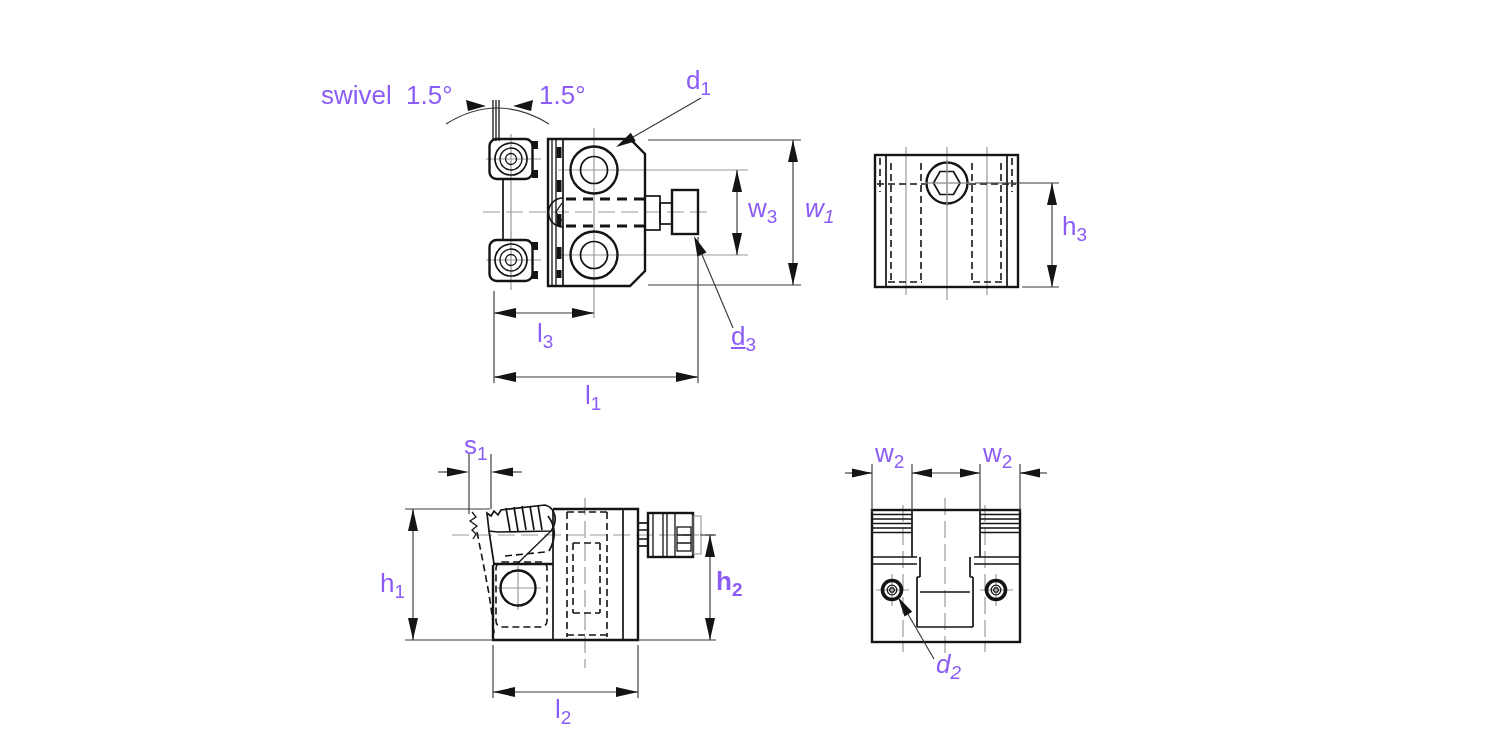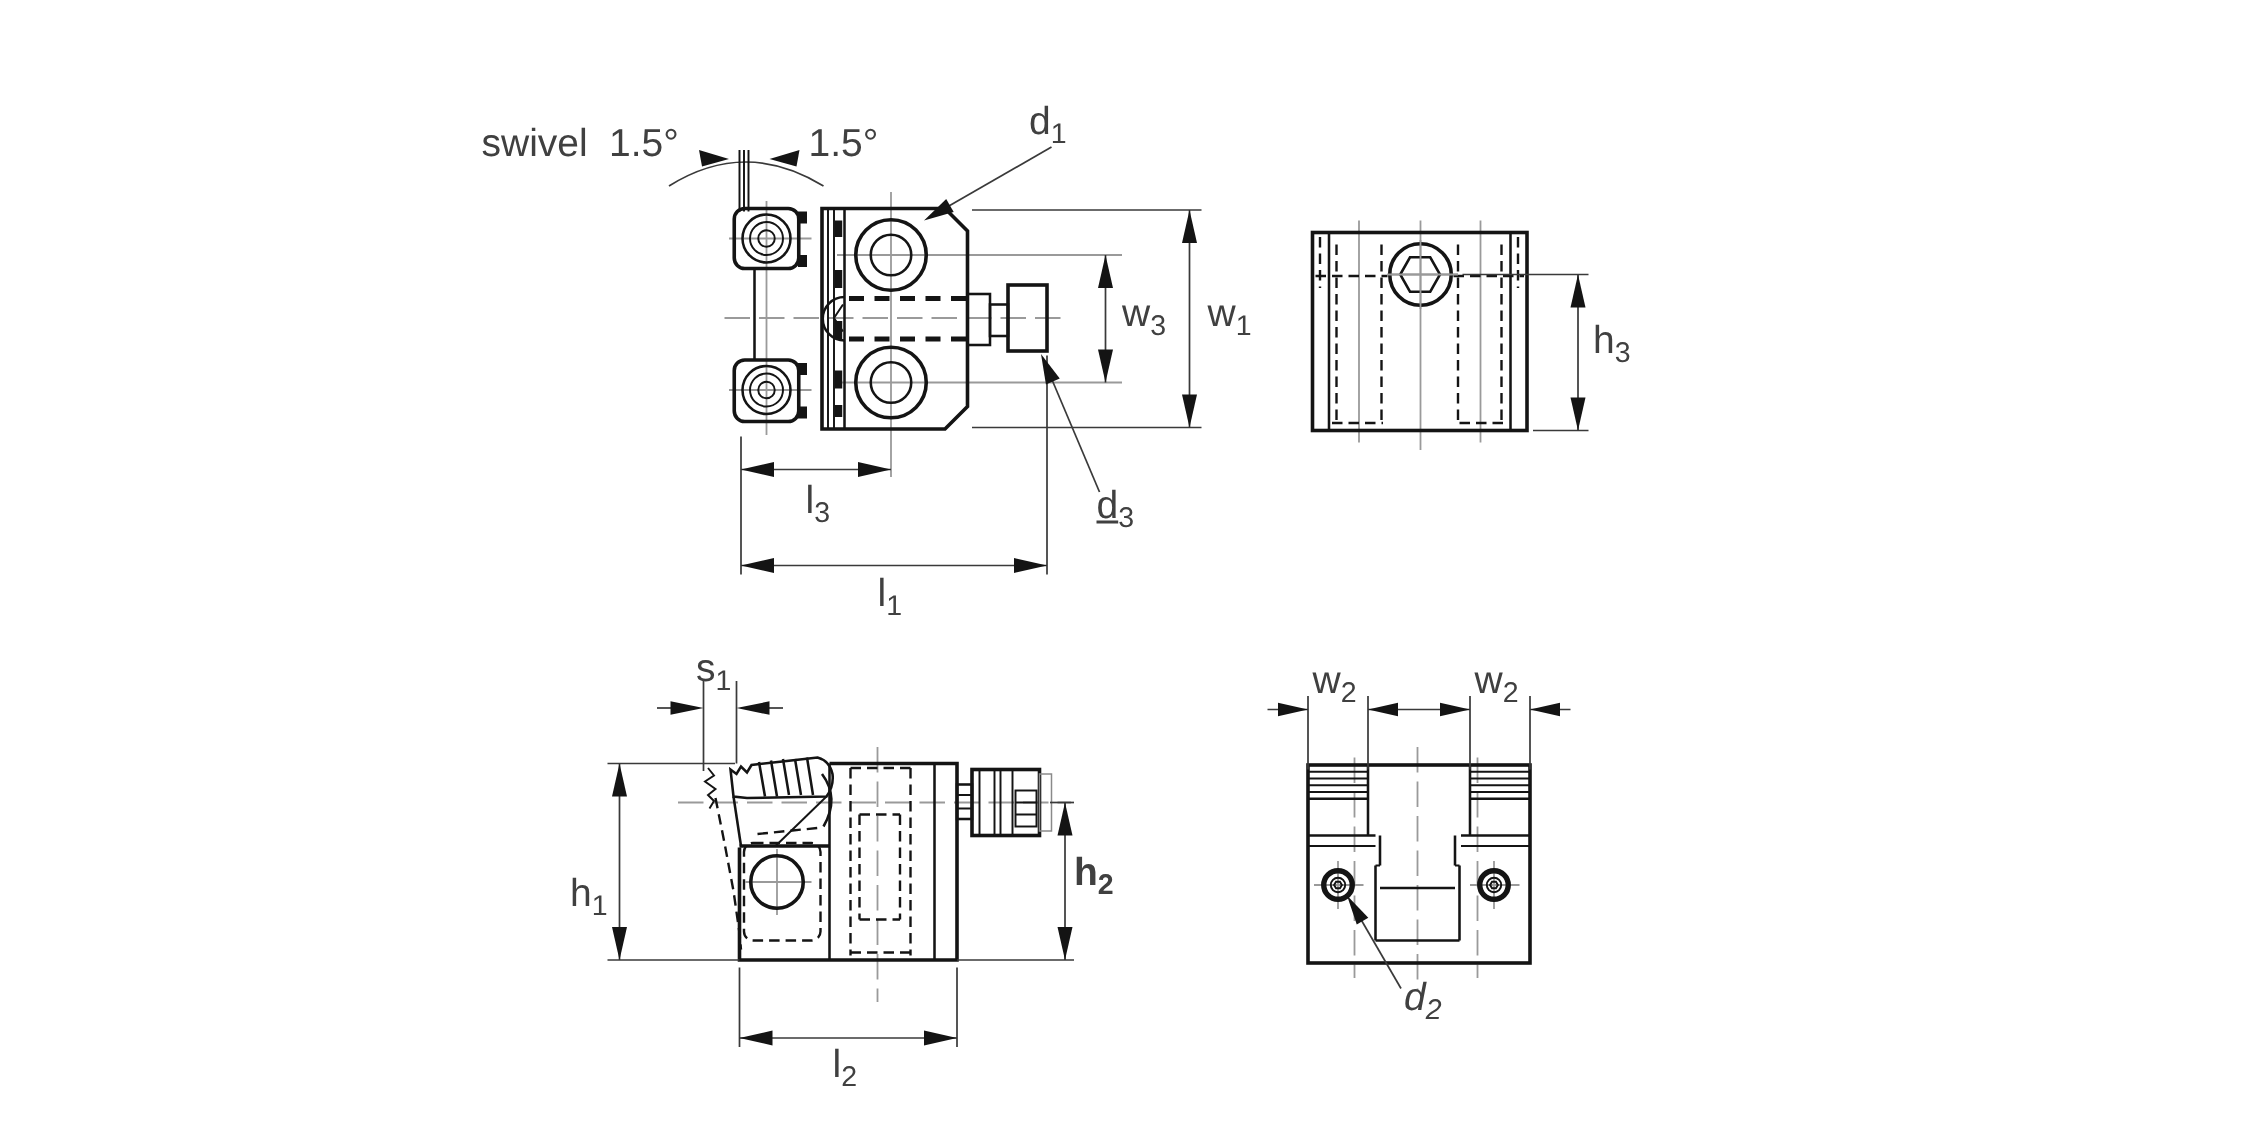--- a/index.html
+++ b/index.html
@@ -2,21 +2,21 @@
 <html><head>
 <meta charset="utf-8">
 <style>
   html,body{margin:0;padding:0;background:#fff;}
   .canvas{
     position:relative;width:1500px;height:750px;background:#fff;overflow:hidden;
     font-family:"Liberation Sans", sans-serif;
   }
   svg{position:absolute;left:0;top:0;}
   .lbl{
-    position:absolute;color:#404040;font-size:26px;line-height:1;white-space:nowrap;
+    position:absolute;color:#8b5cf6;font-size:26px;line-height:1;white-space:nowrap;
     font-family:"Liberation Sans", sans-serif;
   }
   .lbl .s{font-size:19px;vertical-align:-6px;}
   
   .o  {stroke:#141414;fill:none;stroke-width:2.4;}
   .m  {stroke:#141414;fill:none;stroke-width:1.7;}
   .t  {stroke:#141414;fill:none;stroke-width:1.3;}
   .hid{stroke:#141414;fill:none;stroke-width:1.6;stroke-dasharray:7 4;}
   .hid2{stroke:#141414;fill:none;stroke-width:3.2;stroke-dasharray:10 7;}
   .cl {stroke:#9a9a9a;fill:none;stroke-width:1.2;}
@@ -288,29 +288,29 @@
     </g>
   </g>
 </svg>
 
 <div class="lbl" style="left:321px;top:82px;"><span>swivel</span></div>
 <div class="lbl" style="left:406px;top:82px;"><span>1.5°</span></div>
 <div class="lbl" style="left:539px;top:82px;"><span>1.5°</span></div>
 
 <div class="lbl" style="left:686px;top:67px;"><span>d</span><span class="s">1</span></div>
 <div class="lbl" style="left:748px;top:195px;"><span>w</span><span class="s">3</span></div>
-<div class="lbl" style="left:805px;top:195px;"><span>w</span><span class="s">1</span></div>
+<div class="lbl" style="left:805px;top:195px;font-style:italic;"><span>w</span><span class="s">1</span></div>
 <div class="lbl" style="left:537px;top:320px;"><span>l</span><span class="s">3</span></div>
 <div class="lbl" style="left:585px;top:382px;text-align:right;"><span>l</span><span class="s">1</span></div>
 <div class="lbl" style="left:731px;top:323px;text-decoration:underline;"><span>d</span><span class="s">3</span></div>
 
 <div class="lbl" style="left:1062px;top:213px;"><span>h</span><span class="s">3</span></div>
 
 <div class="lbl" style="left:464px;top:432px;"><span>s</span><span class="s">1</span></div>
-<div class="lbl" style="left:380px;top:582px;"><span>h</span><span class="s">1</span></div>
+<div class="lbl" style="left:380px;top:570px;"><span>h</span><span class="s">1</span></div>
 <div class="lbl" style="left:716px;top:568px;font-weight:bold;"><span>h</span><span class="s">2</span></div>
 <div class="lbl" style="left:555px;top:696px;"><span>l</span><span class="s">2</span></div>
 
 <div class="lbl" style="left:875px;top:440px;"><span>w</span><span class="s">2</span></div>
 <div class="lbl" style="left:983px;top:440px;"><span>w</span><span class="s">2</span></div>
 <div class="lbl" style="left:936px;top:651px;font-style:italic;"><span>d</span><span class="s">2</span></div>
 
 </div>
 
 </body></html>

